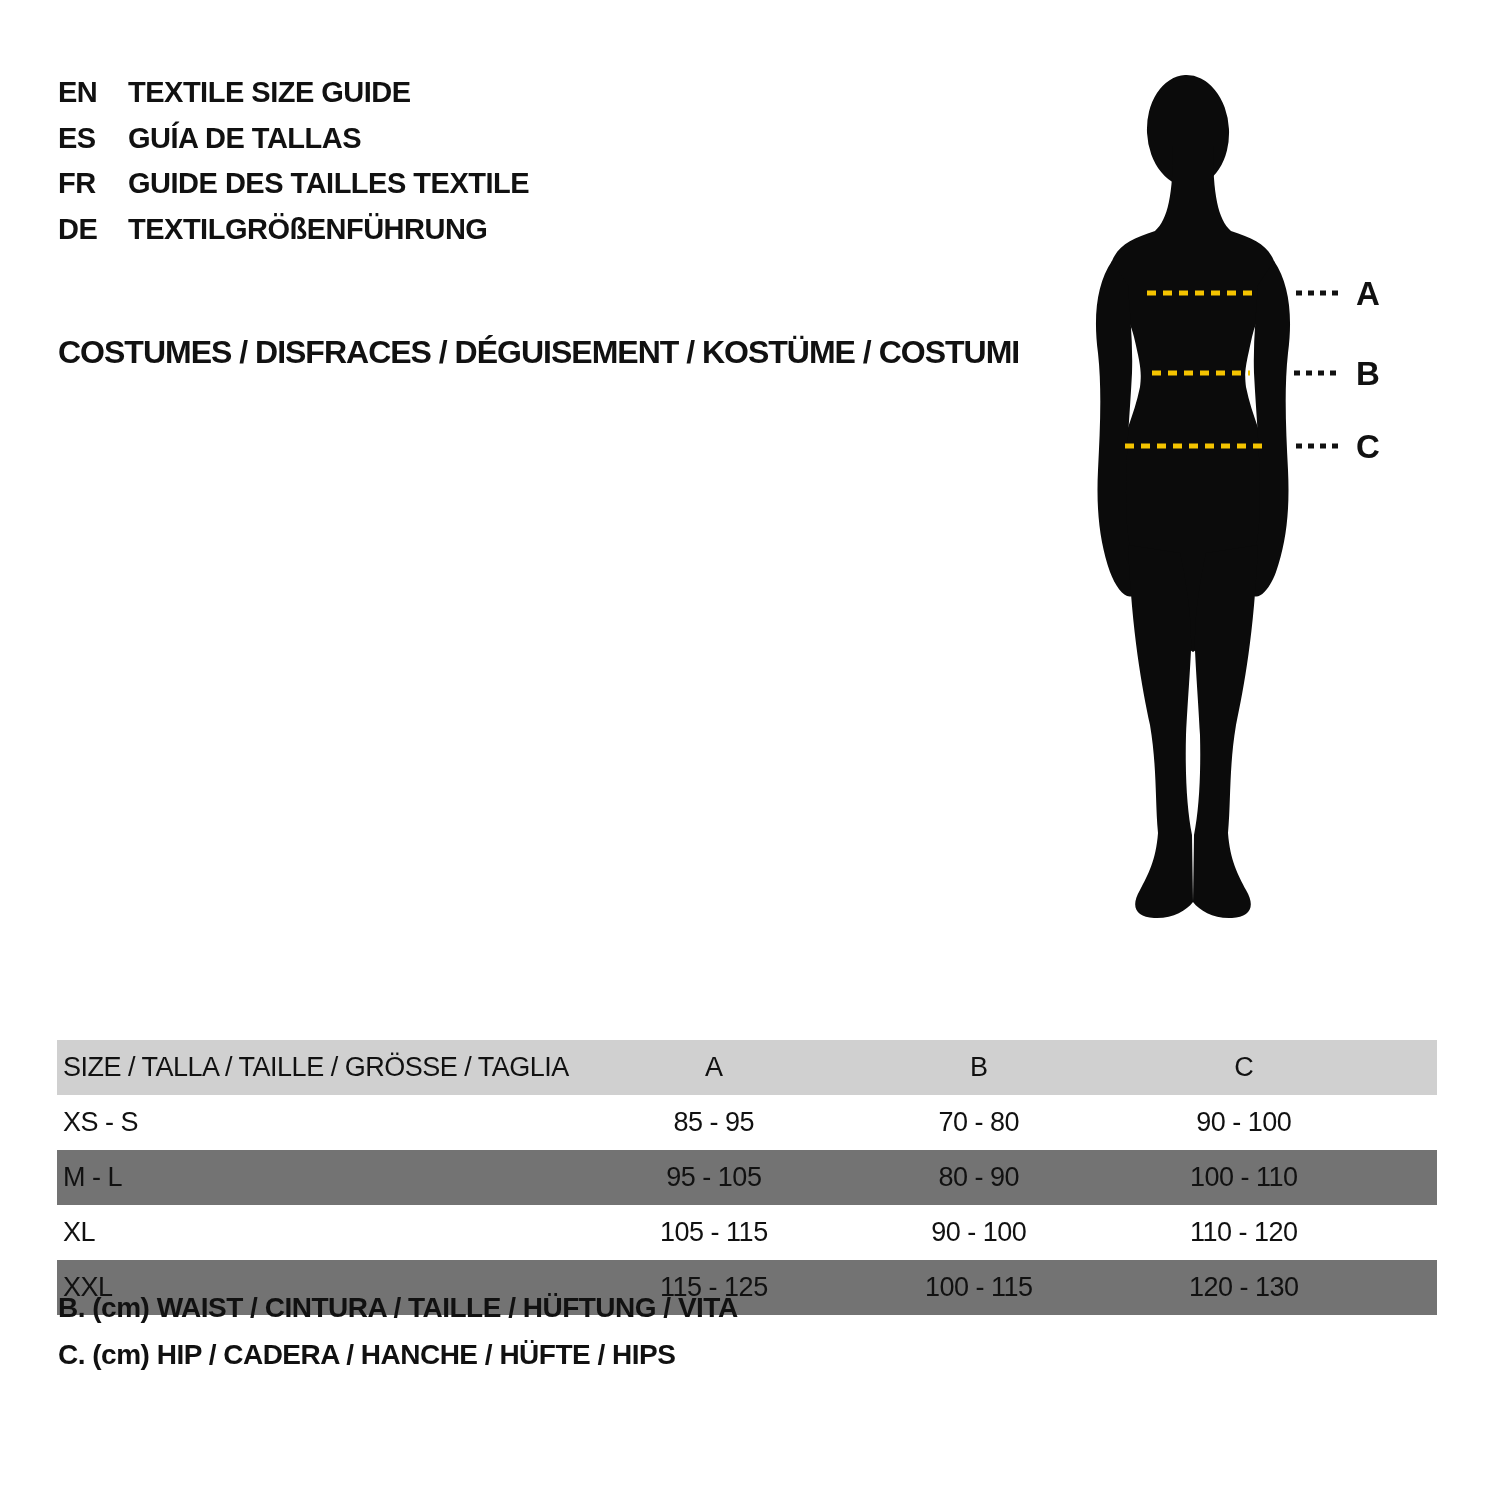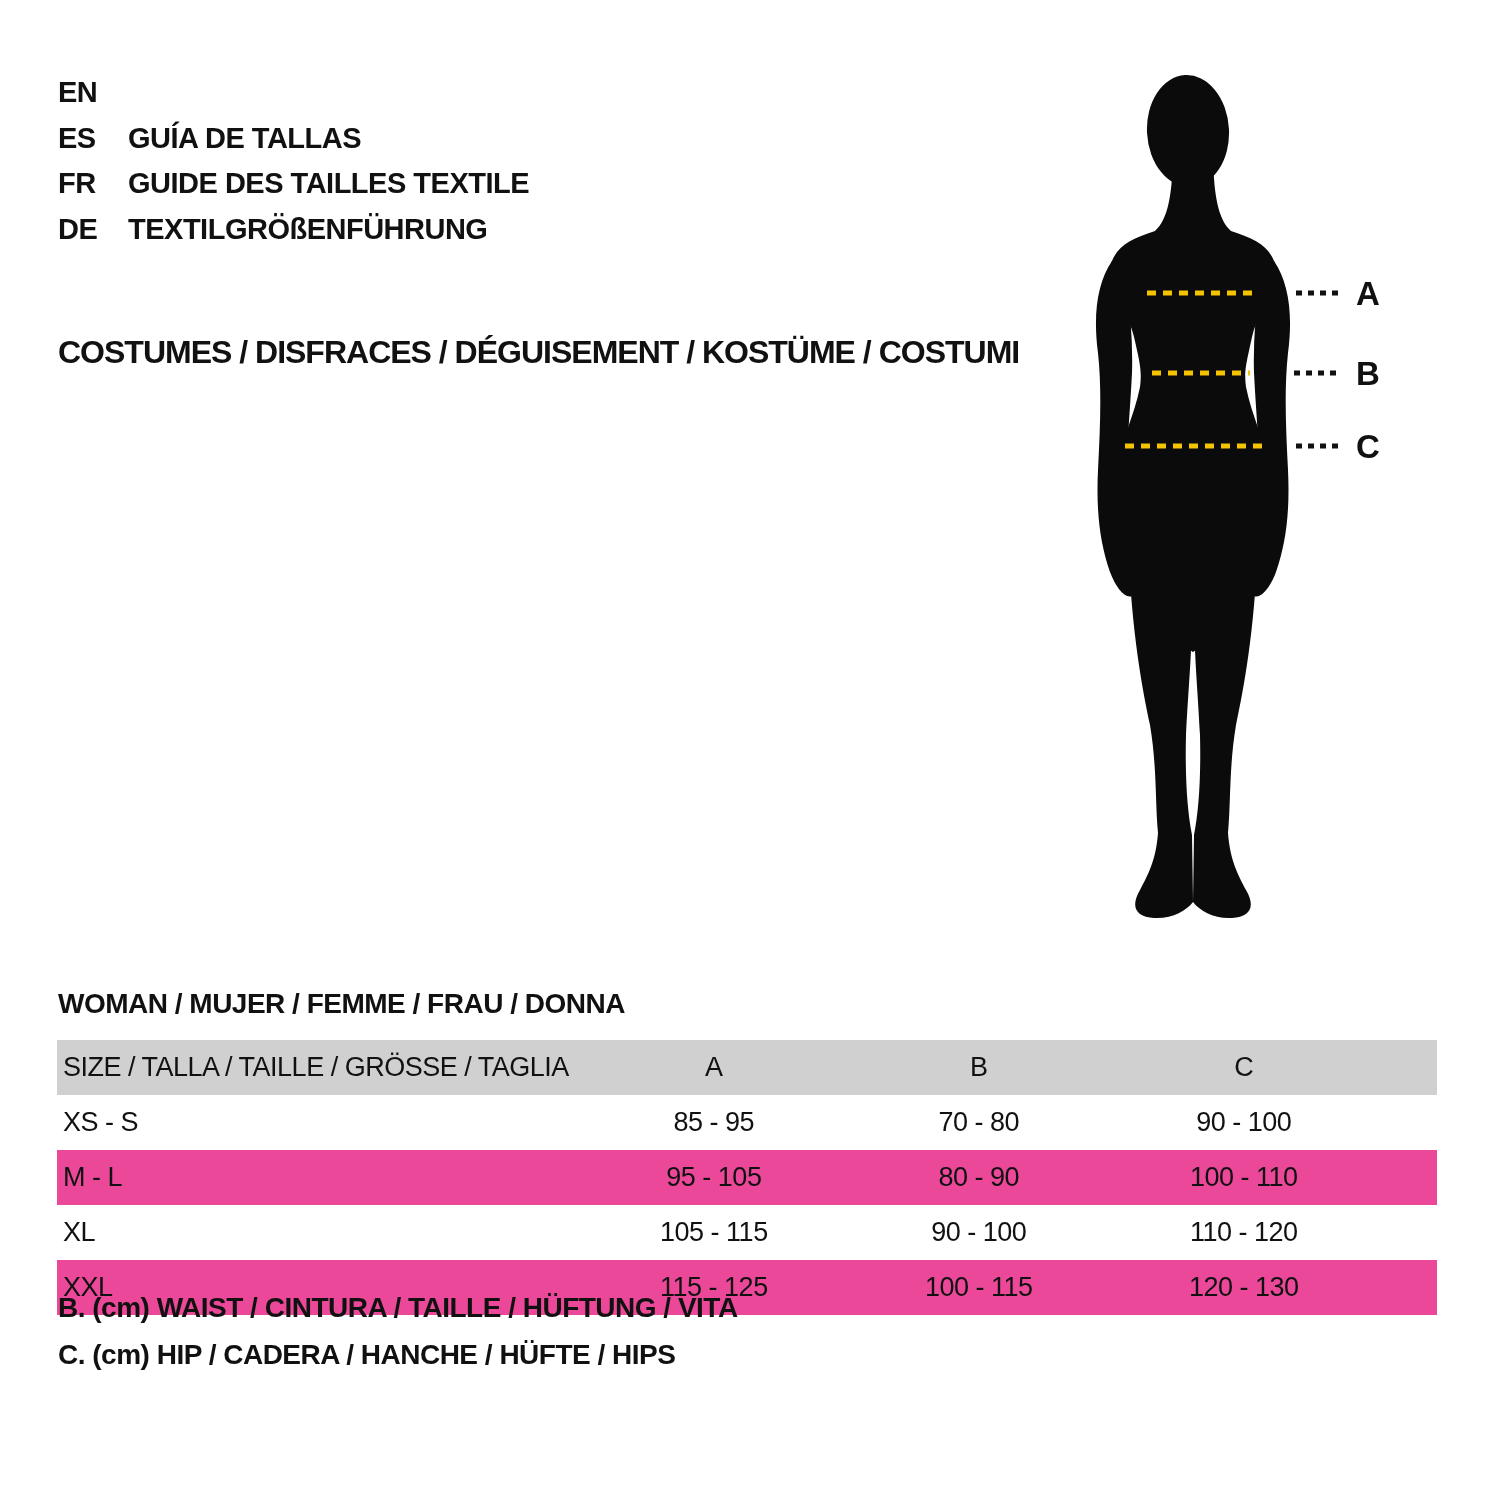--- a/index.html
+++ b/index.html
@@ -76,21 +76,21 @@
     font-size: 27px;
     letter-spacing: -0.5px;
   }
   table.size-table th, table.size-table td {
     font-weight: normal;
     padding: 12px;
     white-space: nowrap;
   }
   table.size-table thead tr { height: 34px; background: #d0d0d0; }
   table.size-table tbody tr { height: 35px; }
-  table.size-table tbody tr.alt { background: #ec4899; }
+  table.size-table tbody tr.alt { background: #737373; }
   .col-size { text-align: left; padding-left: 6px !important; }
   .col-val  { text-align: center; }
 
   
   .legend {
     position: absolute;
     left: 58px;
     top: 1284px;
   }
   .legend p {
@@ -102,20 +102,21 @@
   }
 </style>
 </head>
 <body>
 
 <div class="canvas">
 
   <section class="languages">
     <div class="lang-row">
       <span class="lang-code">EN</span>
+      <span class="lang-label">TEXTILE SIZE GUIDE</span>
     </div>
     <div class="lang-row">
       <span class="lang-code">ES</span>
       <span class="lang-label">GUÍA DE TALLAS</span>
     </div>
     <div class="lang-row">
       <span class="lang-code">FR</span>
       <span class="lang-label">GUIDE DES TAILLES TEXTILE</span>
     </div>
     <div class="lang-row">
@@ -196,21 +197,20 @@
       <line x1="226" y1="371" x2="272" y2="371" stroke-dasharray="6 6" stroke="#111111"></line>
     </g>
 
     <g fill="#111111">
       <text class="measure-label" x="286" y="230">A</text>
       <text class="measure-label" x="286" y="310">B</text>
       <text class="measure-label" x="286" y="383">C</text>
     </g>
   </svg>
 
-  <h2 class="table-title">WOMAN / MUJER / FEMME / FRAU / DONNA</h2>
 
   <table class="size-table">
     <colgroup>
       <col style="width:38%">
       <col style="width:19.2%">
       <col style="width:19.2%">
       <col style="width:19.2%">
       <col style="width:4.4%">
     </colgroup>
     <thead>

